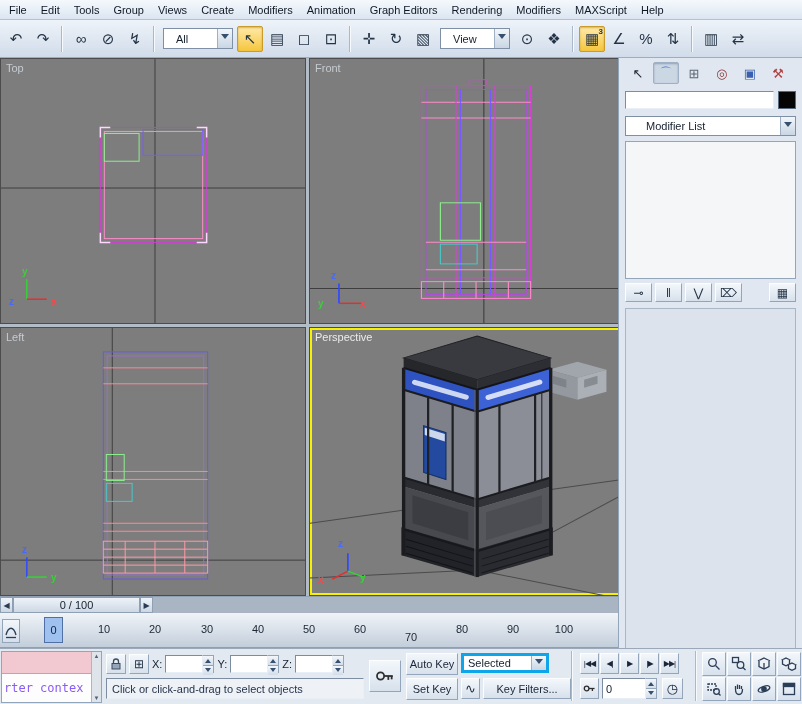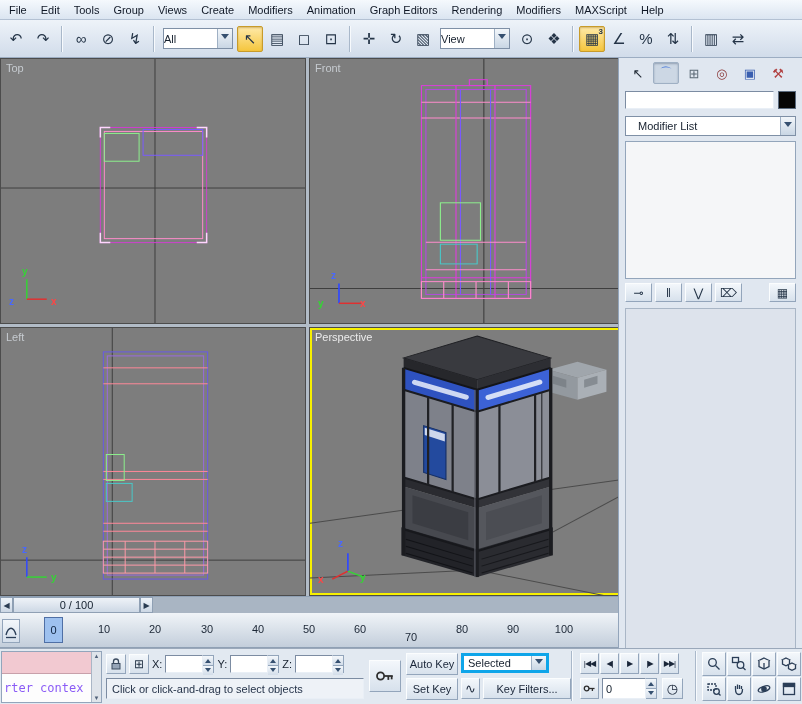--- a/index.html
+++ b/index.html
@@ -10,21 +10,21 @@
   
   .menubar{position:absolute;left:0;top:0;width:802px;height:20px;background:linear-gradient(#f5f9fd,#dbe5f1);border-bottom:1px solid #b3c1d3;display:flex;align-items:center;padding-left:2px;}
   .menu-item{padding:20px 7px;color:#101826;cursor:default;}
 
   
   .tbar{position:absolute;left:0;top:20px;width:802px;height:38px;background:linear-gradient(#eef3f9,#d1dcea);border-bottom:1px solid #9cadc2;display:flex;align-items:center;padding:0 3px;gap:1px;}
   .tbtn{width:26px;height:26px;display:flex;align-items:center;justify-content:center;font-size:15px;color:#243447;border:1px solid transparent;border-radius:2px;position:relative;background:transparent;}
   .tbtn.pressed{background:linear-gradient(#ffeaa9,#f5c63d);border:1px solid #c89b2a;box-shadow:inset 0 1px 2px rgba(120,80,0,.35);}
   .tsep{width:2px;height:26px;border-left:1px solid #a9b8ca;border-right:1px solid #f7fafd;margin:0 4px;}
   .tcombo{height:21px;width:70px;background:#fff;border:1px solid #7f90a6;display:flex;align-items:stretch;margin:0 3px;}
-  .tcombo .val{padding:1px 0;flex:1;display:flex;align-items:center;}
+  .tcombo .val{padding:1px 12px;flex:1;display:flex;align-items:center;}
   .carrow{width:15px;background:linear-gradient(#f2f6fa,#c9d6e4);border-left:1px solid #9fb0c4;display:flex;align-items:center;justify-content:center;}
   .tri-down{width:0;height:0;border:4px solid transparent;border-top:5px solid #365070;margin-top:5px;}
   .sup3{position:absolute;top:0;right:1px;font-size:8px;font-weight:bold;}
 
   
   .vports{position:absolute;left:0;top:58px;width:652px;height:538px;background:#b2bcc7;display:grid;grid-template-columns:306px 1fr;grid-template-rows:266px 1fr;gap:3px;}
   .vp{position:relative;background:#7d7d7d;border:1px solid #4c4c4c;overflow:hidden;}
   .vp.persp{box-shadow:inset 0 0 0 2px #f7f000;}
   .vp-label{position:absolute;left:5px;top:3px;color:#c6cbd0;z-index:3;}
   .vp.persp .vp-label{color:#ececec;}
@@ -34,21 +34,21 @@
   
   .cpanel{position:absolute;left:618px;top:58px;width:184px;height:590px;background:#e0e7f0;border-left:1px solid #93a5bb;padding:3px 6px;}
   .cp-tabs{display:flex;gap:2px;height:24px;align-items:center;}
   .cp-tab{width:26px;height:22px;display:flex;align-items:center;justify-content:center;font-size:13px;border:1px solid transparent;border-radius:2px;}
   .cp-tab.active{background:#ccd7e4;border-color:#9fb0c4;box-shadow:inset 0 1px 2px rgba(40,60,90,.35);}
   .cp-name-row{display:flex;gap:4px;margin-top:6px;align-items:center;}
   .field{background:#fff;border:1px solid;border-color:#7c8ca2 #e9eff6 #e9eff6 #7c8ca2;height:18px;font-family:"Liberation Sans",sans-serif;font-size:11px;padding:0 3px;color:#14202e;}
   .cp-name{flex:1;min-width:0;}
   .swatch{width:18px;height:18px;background:#050505;border:1px solid #5a6a7e;}
   .cp-combo{margin-top:7px;height:20px;background:#fff;border:1px solid #7f90a6;display:flex;align-items:stretch;}
-  .cp-combo .val{flex:1;display:flex;align-items:center;padding:0 12px;}
+  .cp-combo .val{flex:1;display:flex;align-items:center;padding:0 20px;}
   .cp-stack{margin-top:5px;height:138px;background:#f5f6f8;border:1px solid #93a5bb;}
   .cp-btnrow{display:flex;gap:3px;margin-top:4px;align-items:center;}
   .cp-btn{width:27px;height:19px;display:flex;align-items:center;justify-content:center;font-size:12px;background:linear-gradient(#f3f7fb,#d7e1ec);border:1px solid;border-color:#fbfdfe #93a5bb #93a5bb #fbfdfe;color:#243447;}
   .cp-rollout{margin-top:6px;height:346px;background:#dde3ec;border:1px solid #a9b6c6;}
 
   
   .tslider{position:absolute;left:0;top:596px;width:618px;height:17px;background:#a9b5c3;border-top:1px solid #8fa0b4;display:flex;align-items:stretch;}
   .ts-arrow{width:13px;background:linear-gradient(#eff4f9,#ccd7e4);border:1px solid #8fa0b4;display:flex;align-items:center;justify-content:center;font-size:8px;color:#2a3c52;}
   .ts-handle{width:127px;background:linear-gradient(#eff3f8,#cdd8e5);border:1px solid #8fa0b4;display:flex;align-items:center;justify-content:center;color:#14202e;}
 

